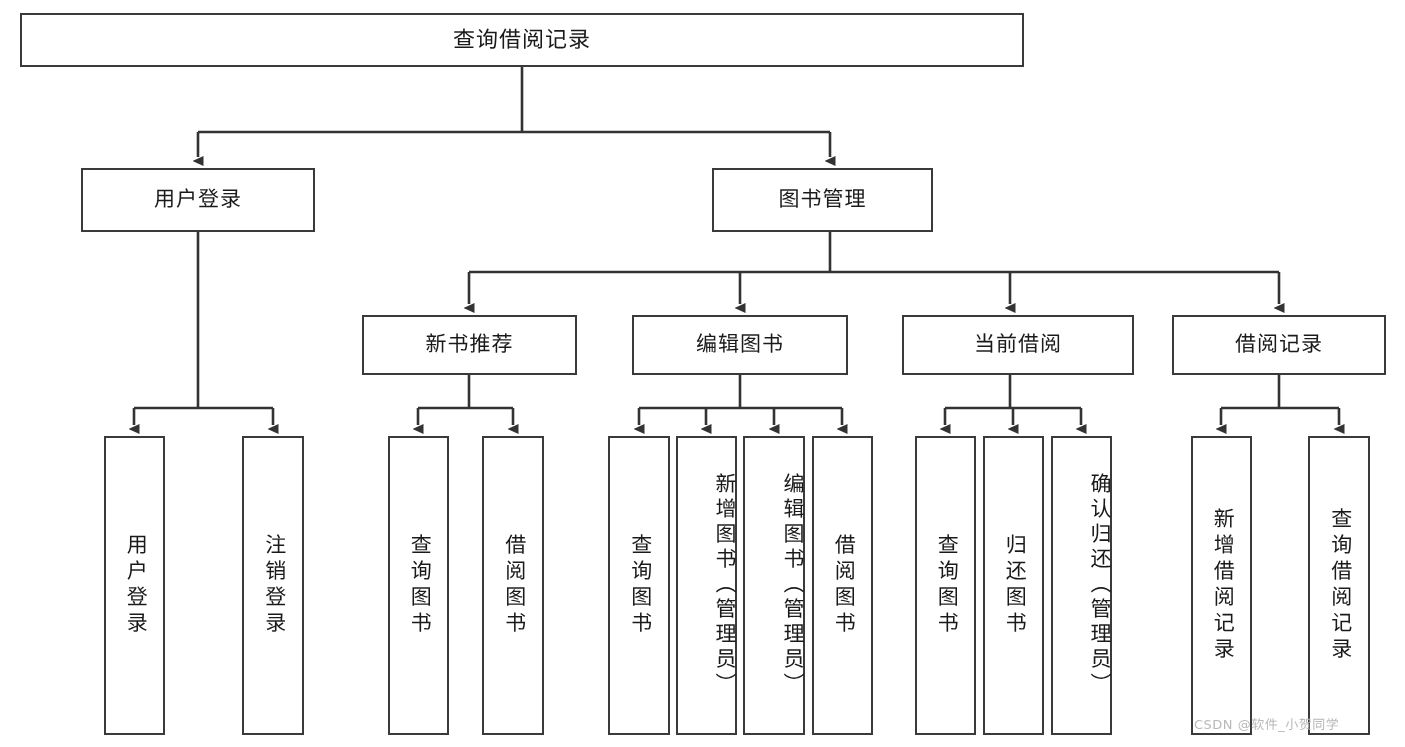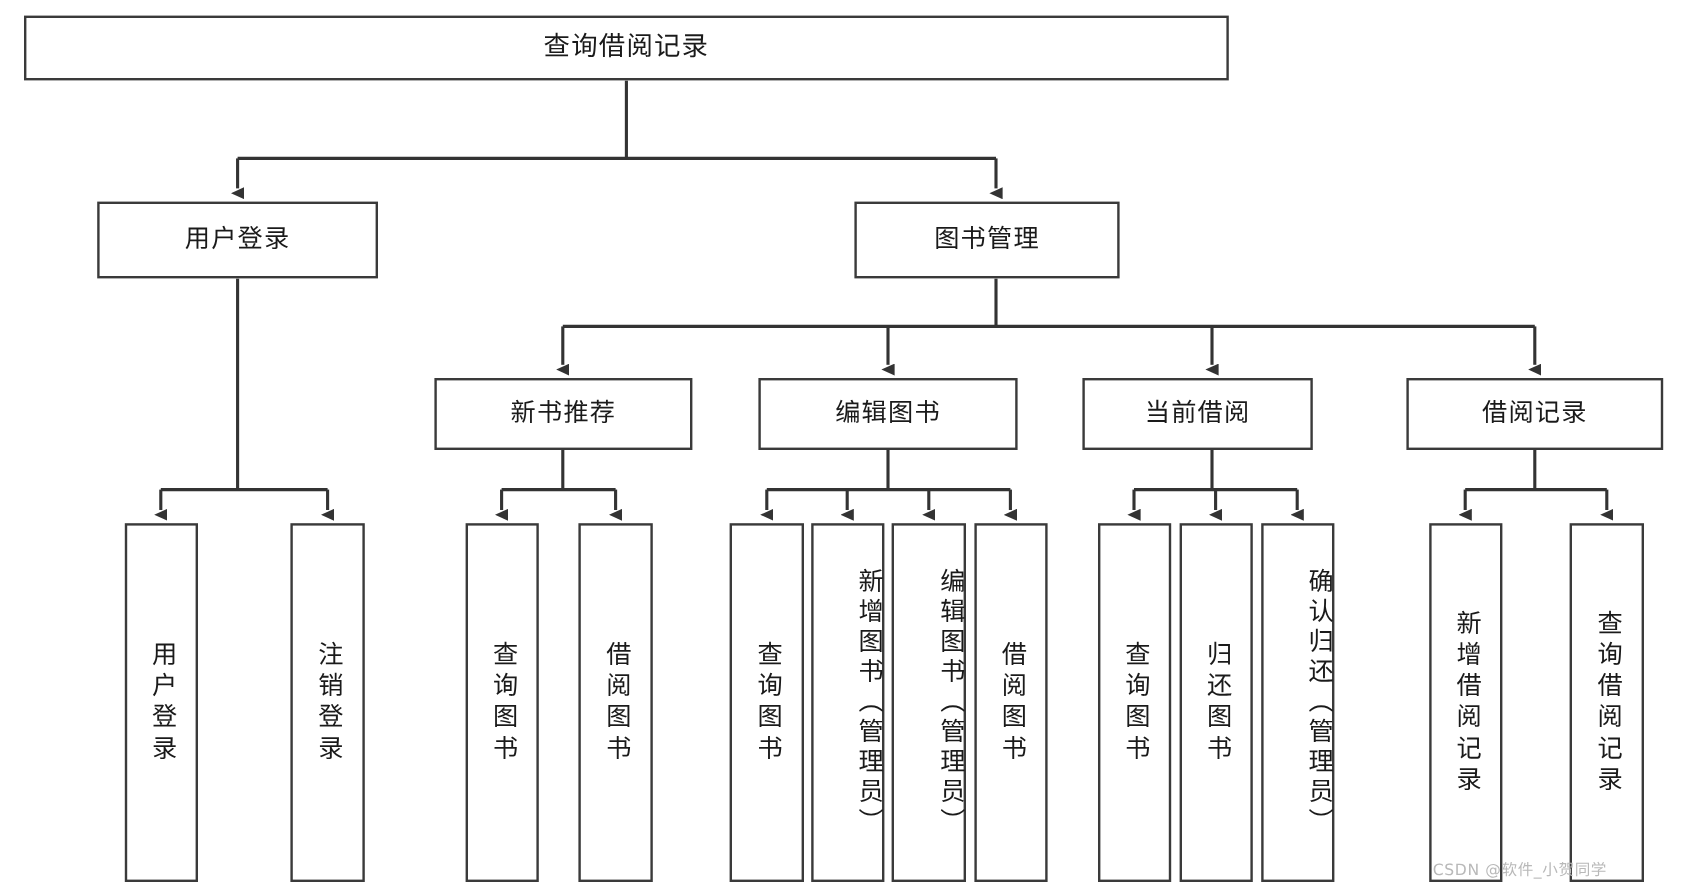--- a/index.html
+++ b/index.html
@@ -125,21 +125,21 @@
     </g>
   </svg>
 
   <div class="node h root" style="left: 20px; top: 13px; width: 1004px; height: 54px; border-color: rgb(58, 58, 58); background: rgb(255, 255, 255); color: rgb(26, 26, 26);">查询借阅记录</div>
 
   <div class="node h" style="left: 81px; top: 168px; width: 234px; height: 64px; border-color: rgb(58, 58, 58); background: rgb(255, 255, 255); color: rgb(26, 26, 26);">用户登录</div>
   <div class="node h" style="left: 712px; top: 168px; width: 221px; height: 64px; border-color: rgb(58, 58, 58); background: rgb(255, 255, 255); color: rgb(26, 26, 26);">图书管理</div>
 
   <div class="node h" style="left: 362px; top: 315px; width: 215px; height: 60px; border-color: rgb(58, 58, 58); background: rgb(255, 255, 255); color: rgb(26, 26, 26);">新书推荐</div>
   <div class="node h" style="left: 632px; top: 315px; width: 216px; height: 60px; border-color: rgb(58, 58, 58); background: rgb(255, 255, 255); color: rgb(26, 26, 26);">编辑图书</div>
-  <div class="node h" style="left: 902px; top: 315px; width: 192px; height: 60px; border-color: rgb(58, 58, 58); background: rgb(255, 255, 255); color: rgb(26, 26, 26);">当前借阅</div>
+  <div class="node h" style="left: 902px; top: 315px; width: 232px; height: 60px; border-color: rgb(58, 58, 58); background: rgb(255, 255, 255); color: rgb(26, 26, 26);">当前借阅</div>
   <div class="node h" style="left: 1172px; top: 315px; width: 214px; height: 60px; border-color: rgb(58, 58, 58); background: rgb(255, 255, 255); color: rgb(26, 26, 26);">借阅记录</div>
 
   <div class="node v" style="left: 104px; top: 436px; width: 61px; height: 299px; border-color: rgb(58, 58, 58); background: rgb(255, 255, 255); color: rgb(26, 26, 26);">用户登录</div>
   <div class="node v" style="left: 242px; top: 436px; width: 62px; height: 299px; border-color: rgb(58, 58, 58); background: rgb(255, 255, 255); color: rgb(26, 26, 26);">注销登录</div>
   <div class="node v" style="left: 388px; top: 436px; width: 61px; height: 299px; border-color: rgb(58, 58, 58); background: rgb(255, 255, 255); color: rgb(26, 26, 26);">查询图书</div>
   <div class="node v" style="left: 482px; top: 436px; width: 62px; height: 299px; border-color: rgb(58, 58, 58); background: rgb(255, 255, 255); color: rgb(26, 26, 26);">借阅图书</div>
   <div class="node v" style="left: 608px; top: 436px; width: 62px; height: 299px; border-color: rgb(58, 58, 58); background: rgb(255, 255, 255); color: rgb(26, 26, 26);">查询图书</div>
   <div class="node v tall" style="left: 676px; top: 436px; width: 61px; height: 299px; border-color: rgb(58, 58, 58); background: rgb(255, 255, 255); color: rgb(26, 26, 26);">新增图书（管理员）</div>
   <div class="node v tall" style="left: 743px; top: 436px; width: 62px; height: 299px; border-color: rgb(58, 58, 58); background: rgb(255, 255, 255); color: rgb(26, 26, 26);">编辑图书（管理员）</div>
   <div class="node v" style="left: 812px; top: 436px; width: 61px; height: 299px; border-color: rgb(58, 58, 58); background: rgb(255, 255, 255); color: rgb(26, 26, 26);">借阅图书</div>

